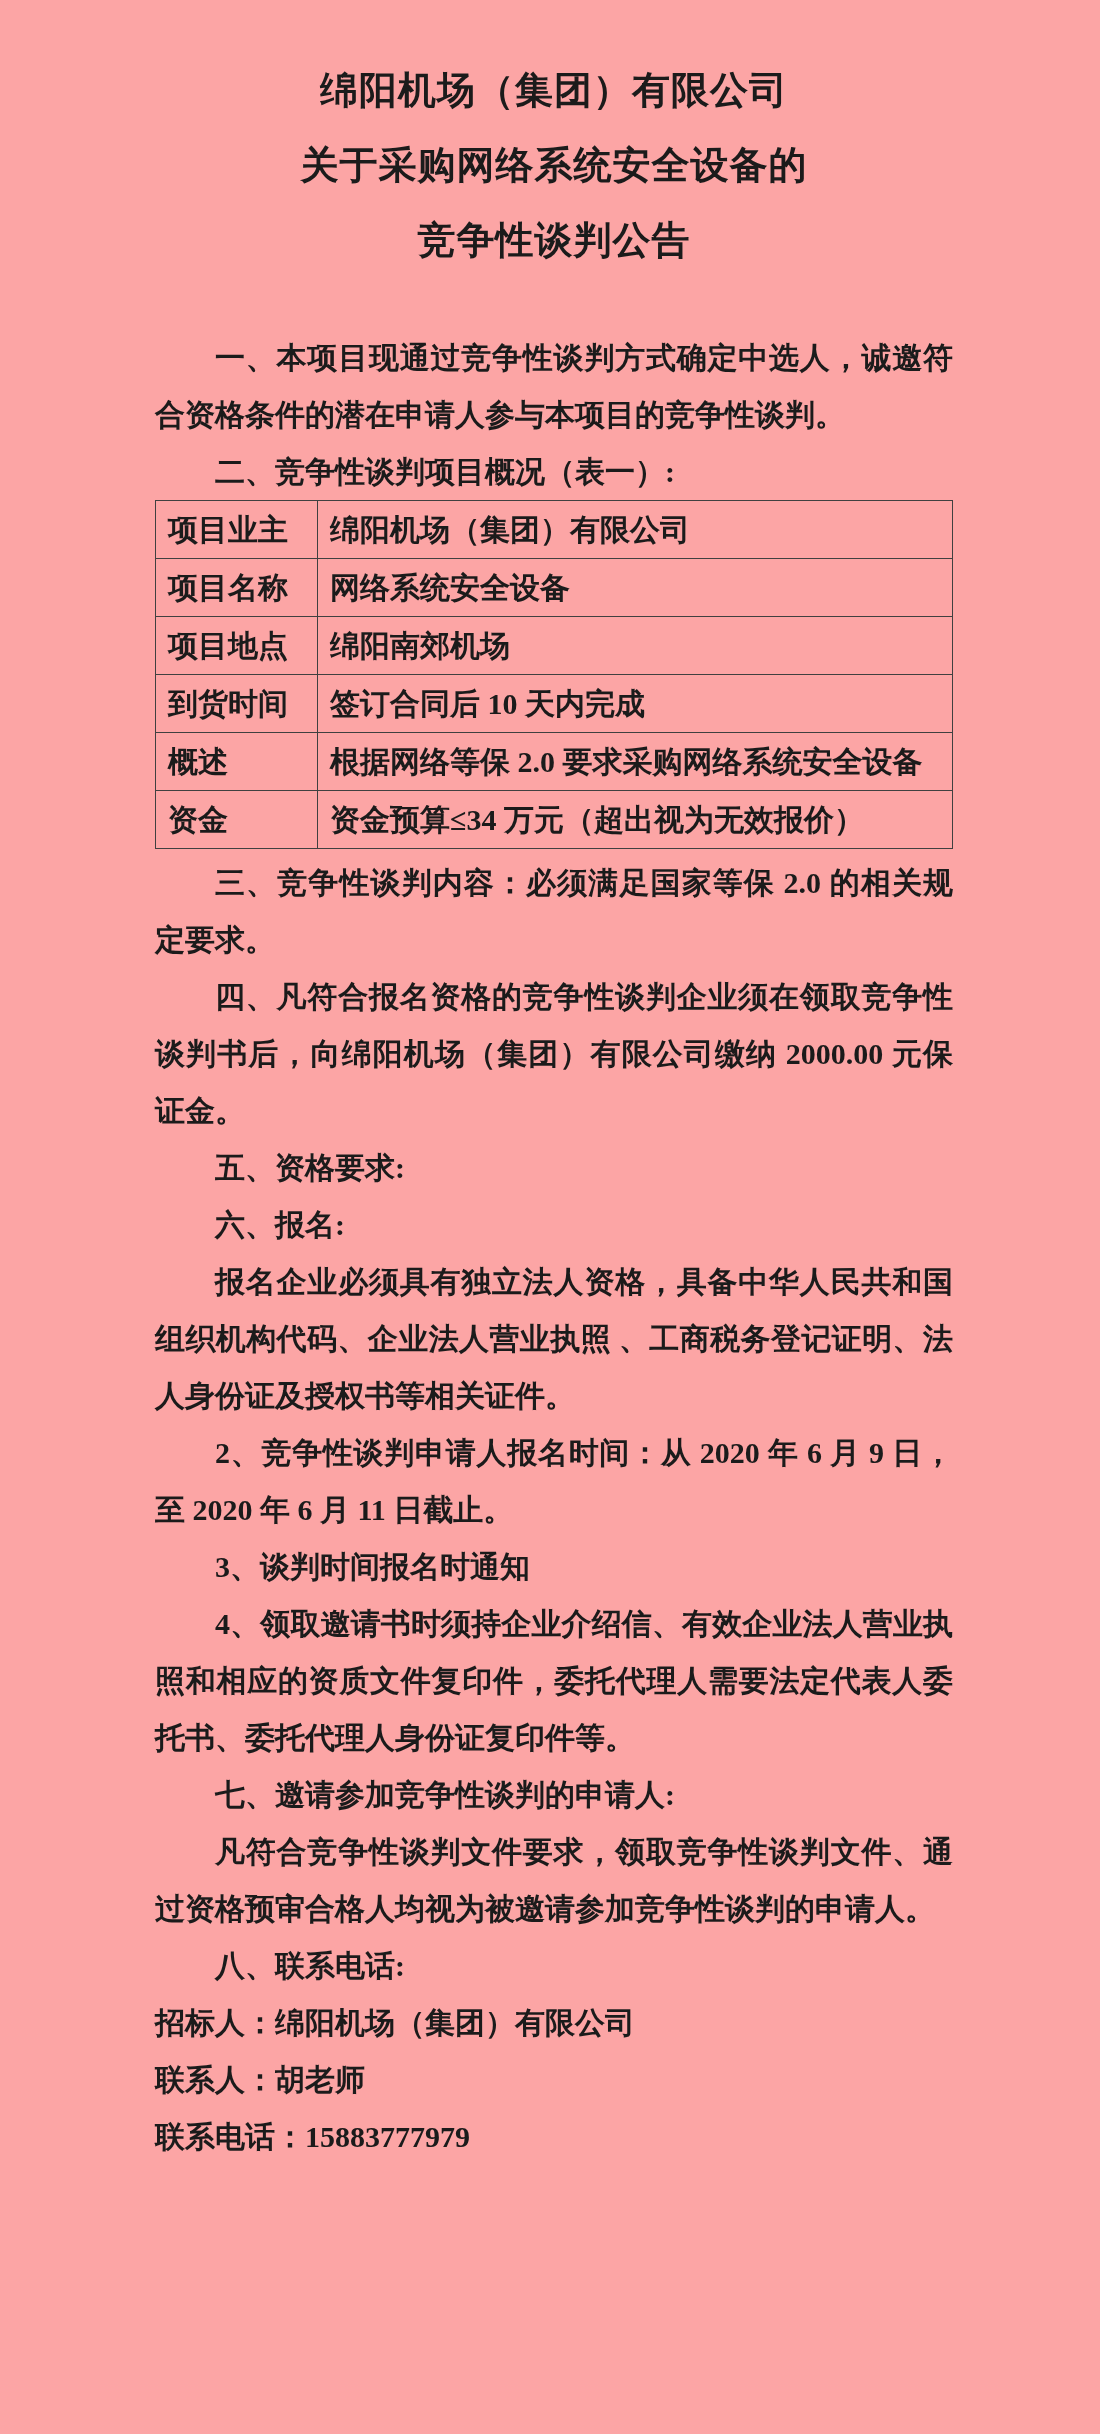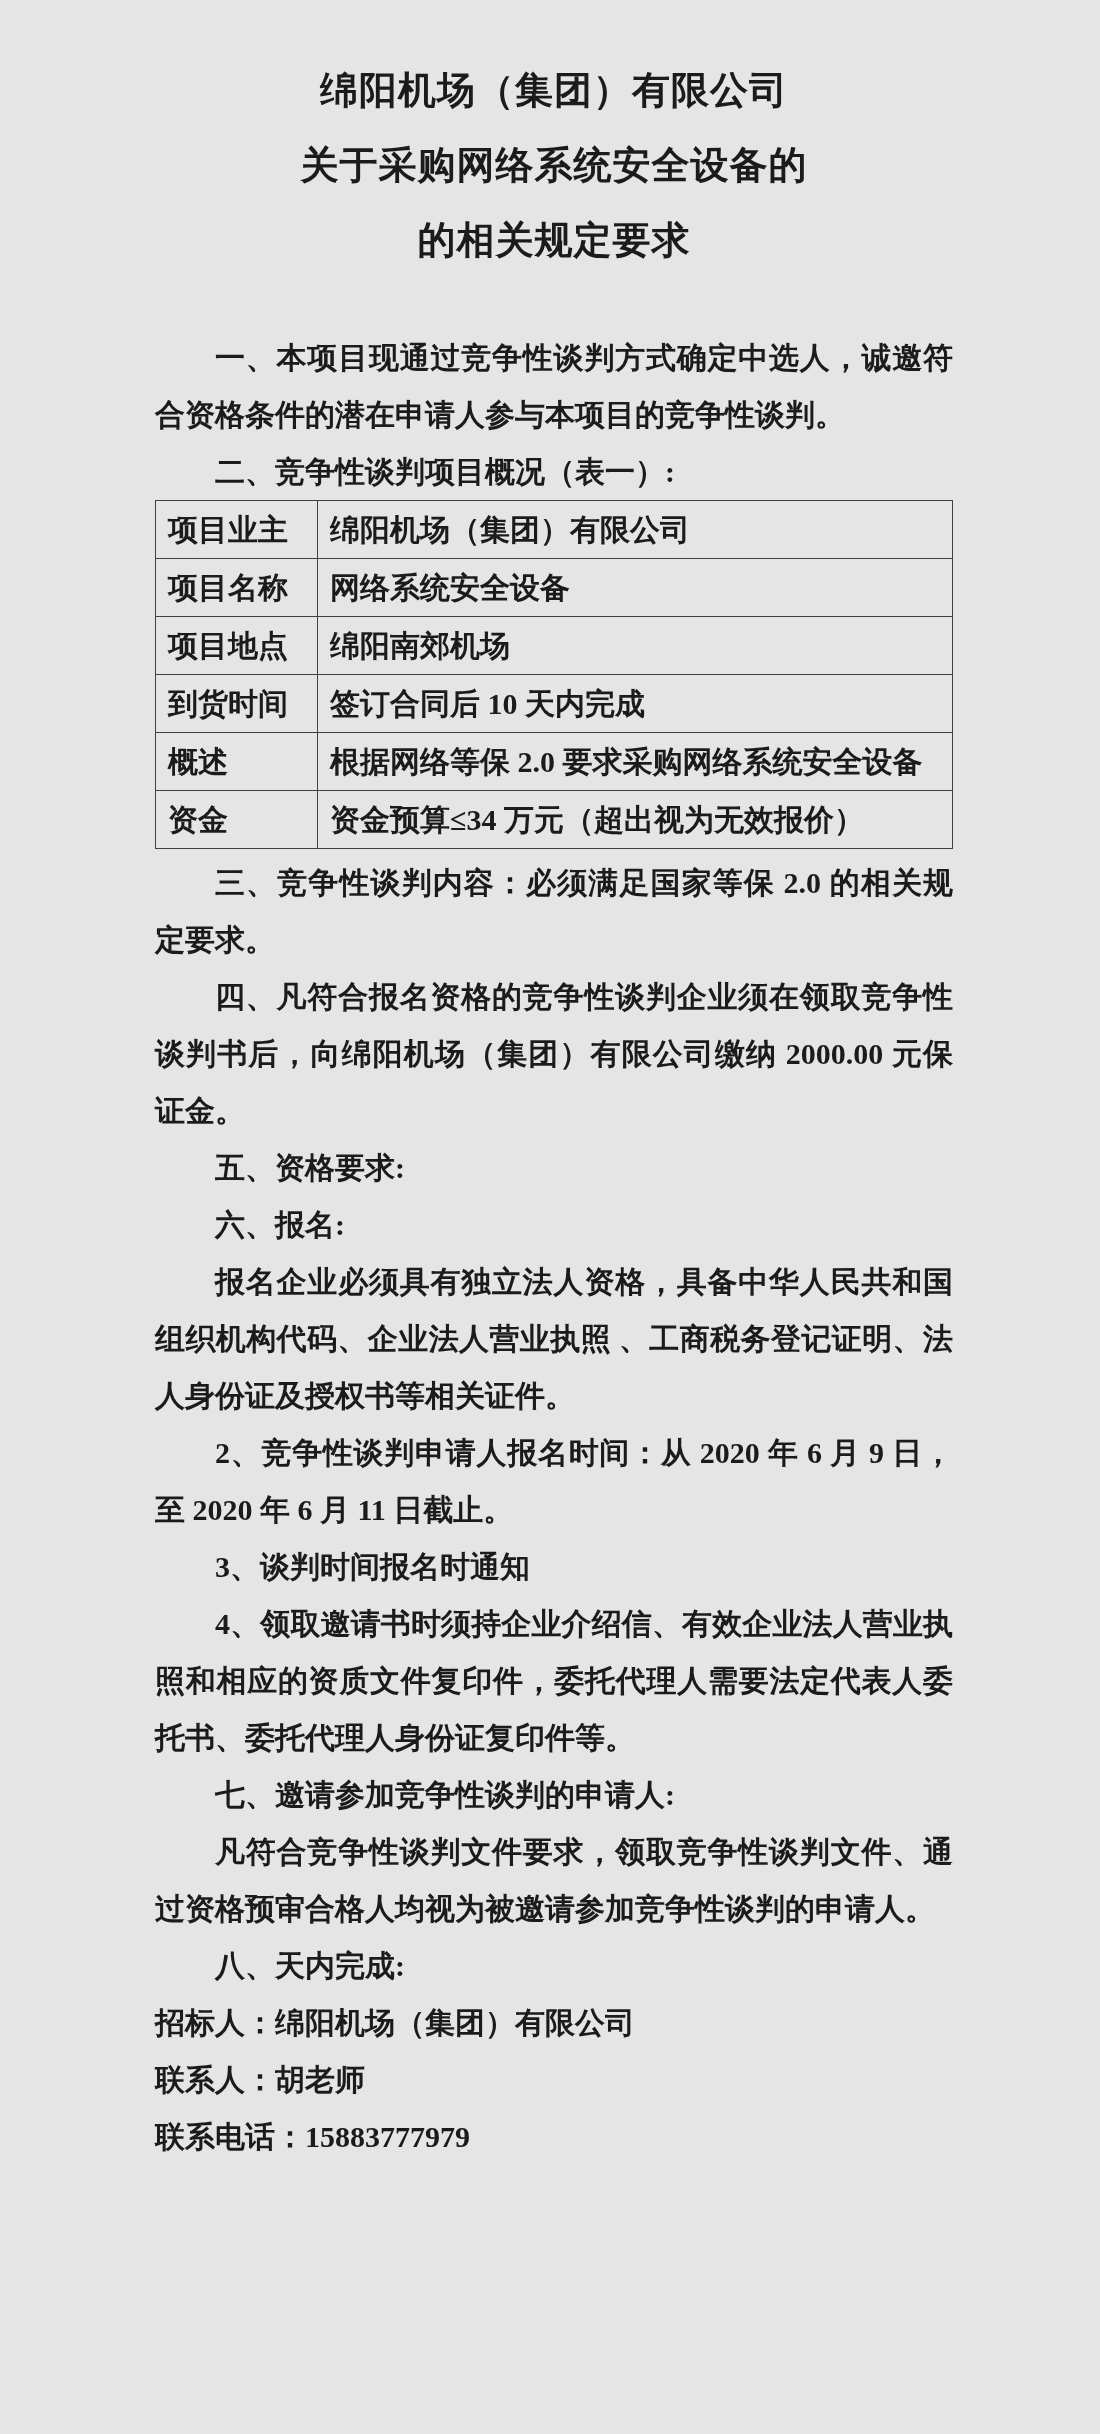--- a/index.html
+++ b/index.html
@@ -1,21 +1,21 @@
 <!DOCTYPE html>
 <html><head>
 <meta charset="utf-8">
 <style>
   * { box-sizing: border-box; }
   html, body { margin: 0; padding: 0; background: #ffffff; }
   .page {
     position: relative;
     width: 1100px;
     height: 2434px;
-    background: #e5e5e5;
+    background: #fca5a5;
     padding: 53px 147px 0 155px;
     font-family: "Liberation Serif", "DejaVu Serif", serif;
     color: #1b1b1b;
     overflow: hidden;
   }
   .title-block {
     text-align: center;
     font-size: 38px;
     font-weight: bold;
     line-height: 75px;
@@ -48,21 +48,21 @@
   td.cell-label { width: 162px; }
 </style>
 </head>
 <body>
 
 <div class="page">
 
   <div class="title-block">
     <div>绵阳机场（集团）有限公司</div>
     <div>关于采购网络系统安全设备的</div>
-    <div>的相关规定要求</div>
+    <div>竞争性谈判公告</div>
   </div>
 
   <div class="body-block">
 
     <p class="indent">一、本项目现通过竞争性谈判方式确定中选人，诚邀符合资格条件的潜在申请人参与本项目的竞争性谈判。</p>
     <p class="indent">二、竞争性谈判项目概况（表一）:</p>
 
     <table class="info-table">
       <tbody>
         <tr>
@@ -95,20 +95,20 @@
     <p class="indent">三、竞争性谈判内容：必须满足国家等保 2.0 的相关规定要求。</p>
     <p class="indent">四、凡符合报名资格的竞争性谈判企业须在领取竞争性谈判书后，向绵阳机场（集团）有限公司缴纳 2000.00 元保证金。</p>
     <p class="indent">五、资格要求:</p>
     <p class="indent">六、报名:</p>
     <p class="indent">报名企业必须具有独立法人资格，具备中华人民共和国组织机构代码、企业法人营业执照 、工商税务登记证明、法人身份证及授权书等相关证件。</p>
     <p class="indent">2、竞争性谈判申请人报名时间：从 2020 年 6 月 9 日，至 2020 年 6 月 11 日截止。</p>
     <p class="indent">3、谈判时间报名时通知</p>
     <p class="indent">4、领取邀请书时须持企业介绍信、有效企业法人营业执照和相应的资质文件复印件，委托代理人需要法定代表人委托书、委托代理人身份证复印件等。</p>
     <p class="indent">七、邀请参加竞争性谈判的申请人:</p>
     <p class="indent">凡符合竞争性谈判文件要求，领取竞争性谈判文件、通过资格预审合格人均视为被邀请参加竞争性谈判的申请人。</p>
-    <p class="indent">八、天内完成:</p>
+    <p class="indent">八、联系电话:</p>
 
     <p>招标人：绵阳机场（集团）有限公司</p>
     <p>联系人：胡老师</p>
     <p>联系电话：15883777979</p>
 
   </div>
 </div>
 
 </body></html>

